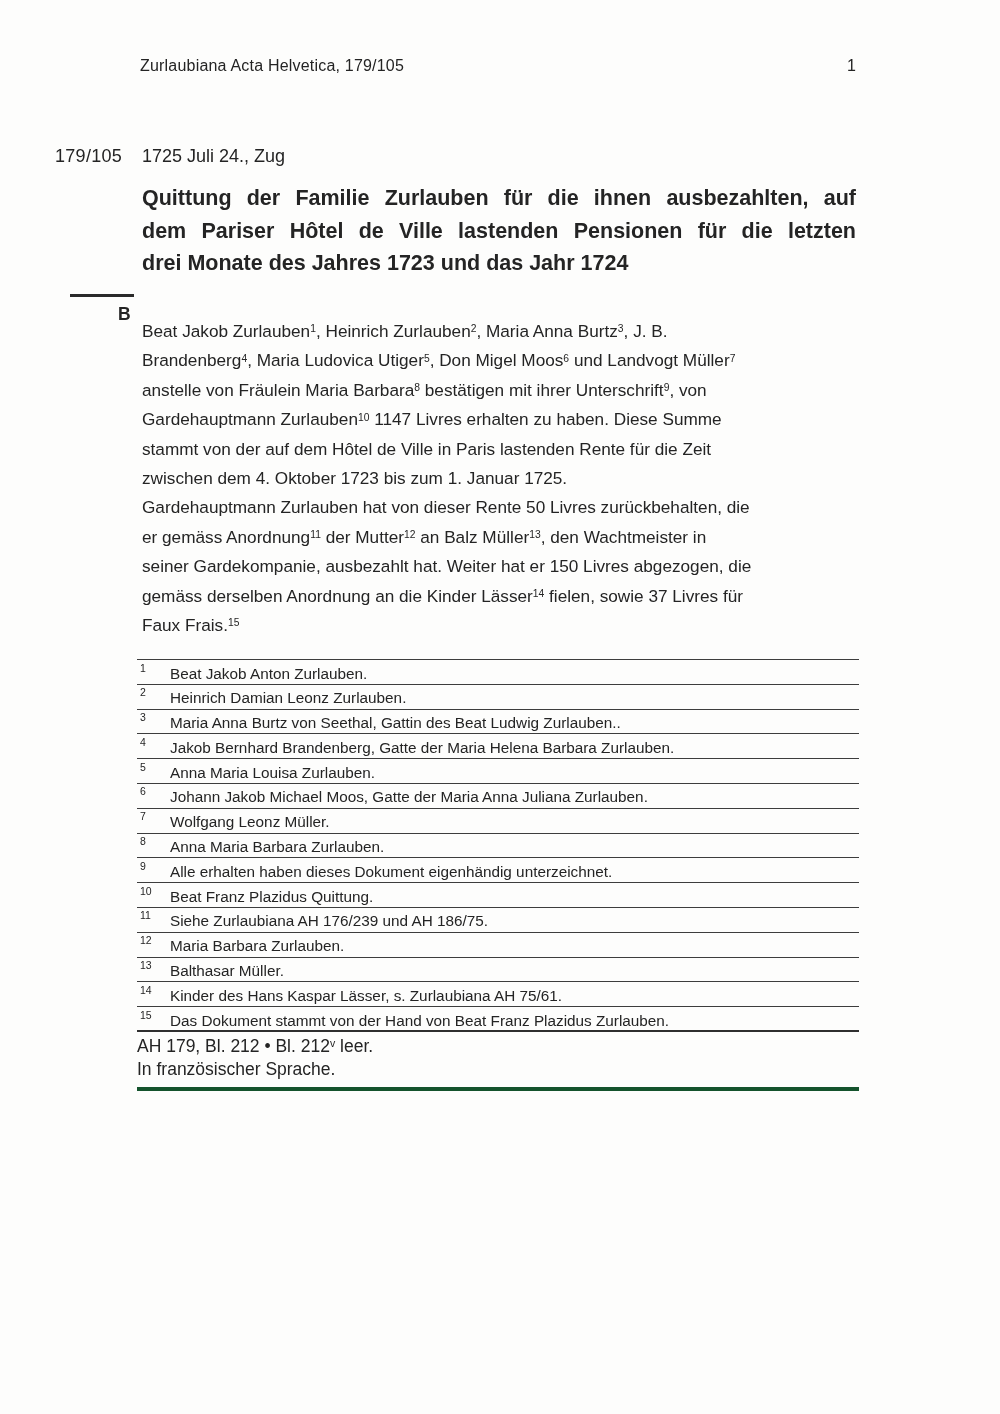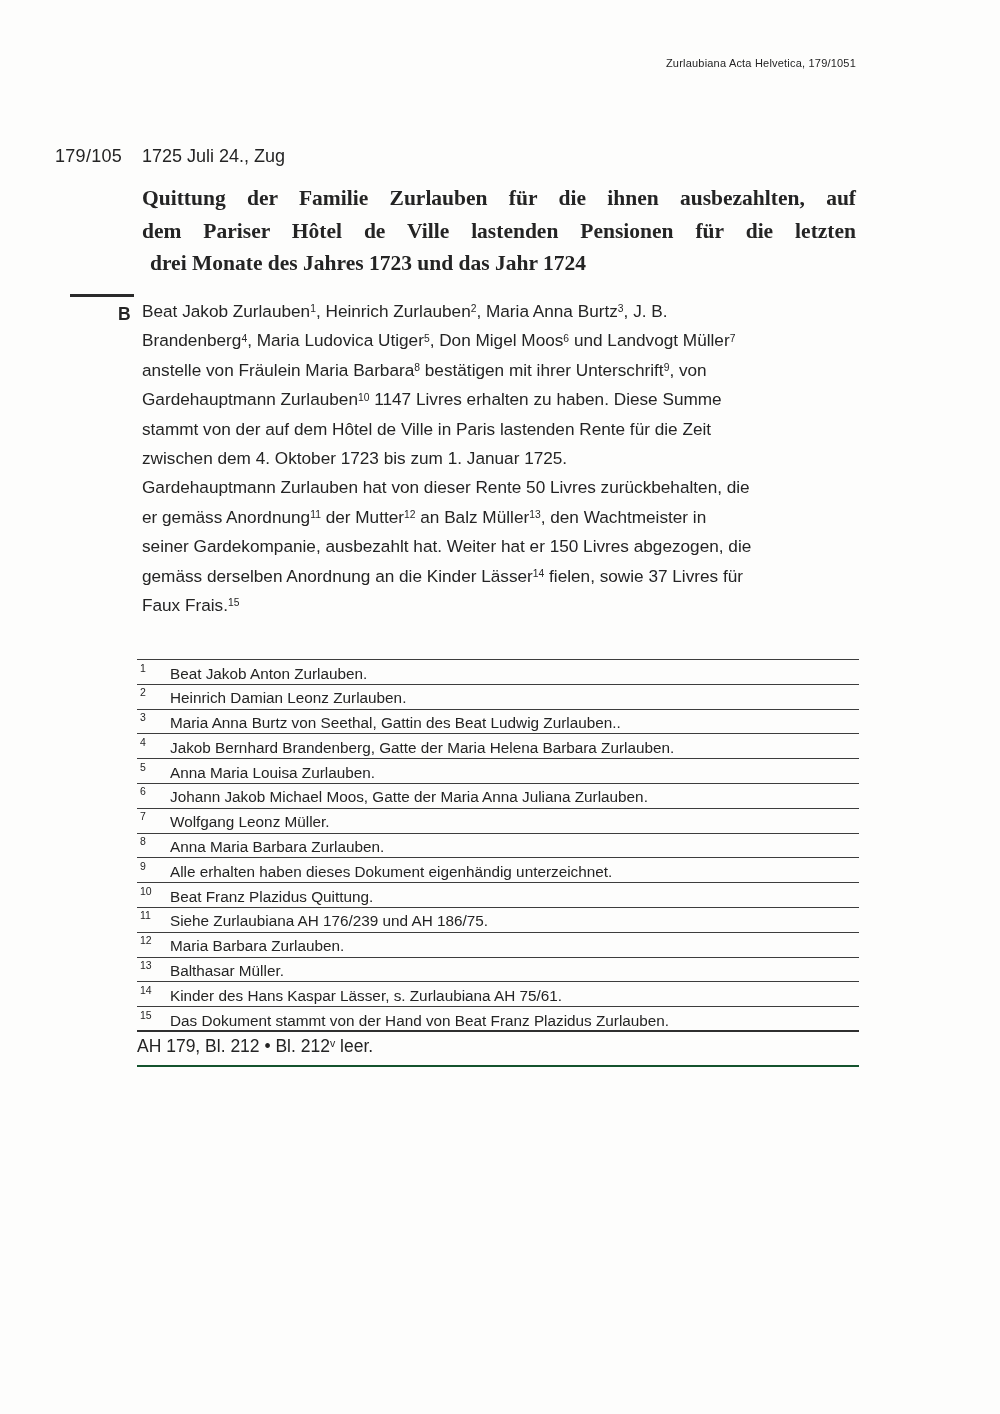--- a/index.html
+++ b/index.html
@@ -12,49 +12,49 @@
     font-family: "Liberation Sans", sans-serif;
     color: #242424;
     overflow: hidden;
     margin: 0 auto;
   }
 
   
   .running-header {
     position: absolute;
     top: 57px; left: 140px; width: 716px;
-    display: flex; justify-content: flex-end;
-    font-size: 11px; letter-spacing: 0.2px;
+    display: flex; justify-content: space-between;
+    font-size: 16px; letter-spacing: 0.2px;
   }
 
   
   .docket {
     position: absolute;
     top: 146px; left: 55px;
     font-size: 18px;
   }
   .docket-num { font-weight: 400; display: inline-block; width: 87px; letter-spacing: 0.3px; }
 
   
   .title {
     position: absolute;
     top: 182px; left: 142px; width: 714px;
-    font-size: 21.5px; font-weight: 700; line-height: 32.5px; font-family: Liberation Serif, serif;
+    font-size: 21.5px; font-weight: 700; line-height: 32.5px;
   }
   .title-line { text-align: justify; text-align-last: justify; }
-  .title-line:last-child { text-align-last: left; margin-left: 8px; }
+  .title-line:last-child { text-align-last: left; }
 
   
   .b-rule { position: absolute; top: 294px; left: 70px; width: 64px; height: 3px; background: #2a2a2a; }
   .b-label { position: absolute; top: 304px; left: 118px; font-size: 17.5px; font-weight: 700; }
 
   
   .body-text {
     position: absolute;
-    top: 297px; left: 142px; width: 716px;
+    top: 317px; left: 142px; width: 716px;
     font-size: 17.2px;
   }
   .body-line { line-height: 29.4px; white-space: nowrap; }
   sup {
     font-size: 60%;
     vertical-align: baseline;
     position: relative;
     top: -0.45em;
     line-height: 0;
     letter-spacing: 0;
@@ -74,21 +74,21 @@
     line-height: 1.25;
     white-space: nowrap;
   }
   .fn-num { position: absolute; left: 3px; top: 1.5px; font-size: 10.5px; }
 
   
   .source {
     position: absolute;
     top: 1030px; left: 137px; width: 722px;
     border-top: 2px solid #2f2f2f;
-    border-bottom: 2px solid #14532d;
+    border-bottom: 4px solid #14532d;
     padding: 3px 0 7px;
     font-size: 17.5px;
     line-height: 22.5px;
   }
 </style>
 </head>
 <body>
 
 <div class="page">
 
@@ -211,15 +211,16 @@
       </div>
 
       <div class="fn-row">
         <span class="fn-num">15</span>
         <span class="fn-text">Das Dokument stammt von der Hand von Beat Franz Plazidus Zurlauben.</span>
       </div>
     </div>
 
   <div class="source">
     <div class="source-line">AH 179, Bl. 212 • Bl. 212<sup>v</sup> leer.</div>
+    <div class="source-line">In französischer Sprache.</div>
   </div>
 
 </div>
 
 </body></html>

